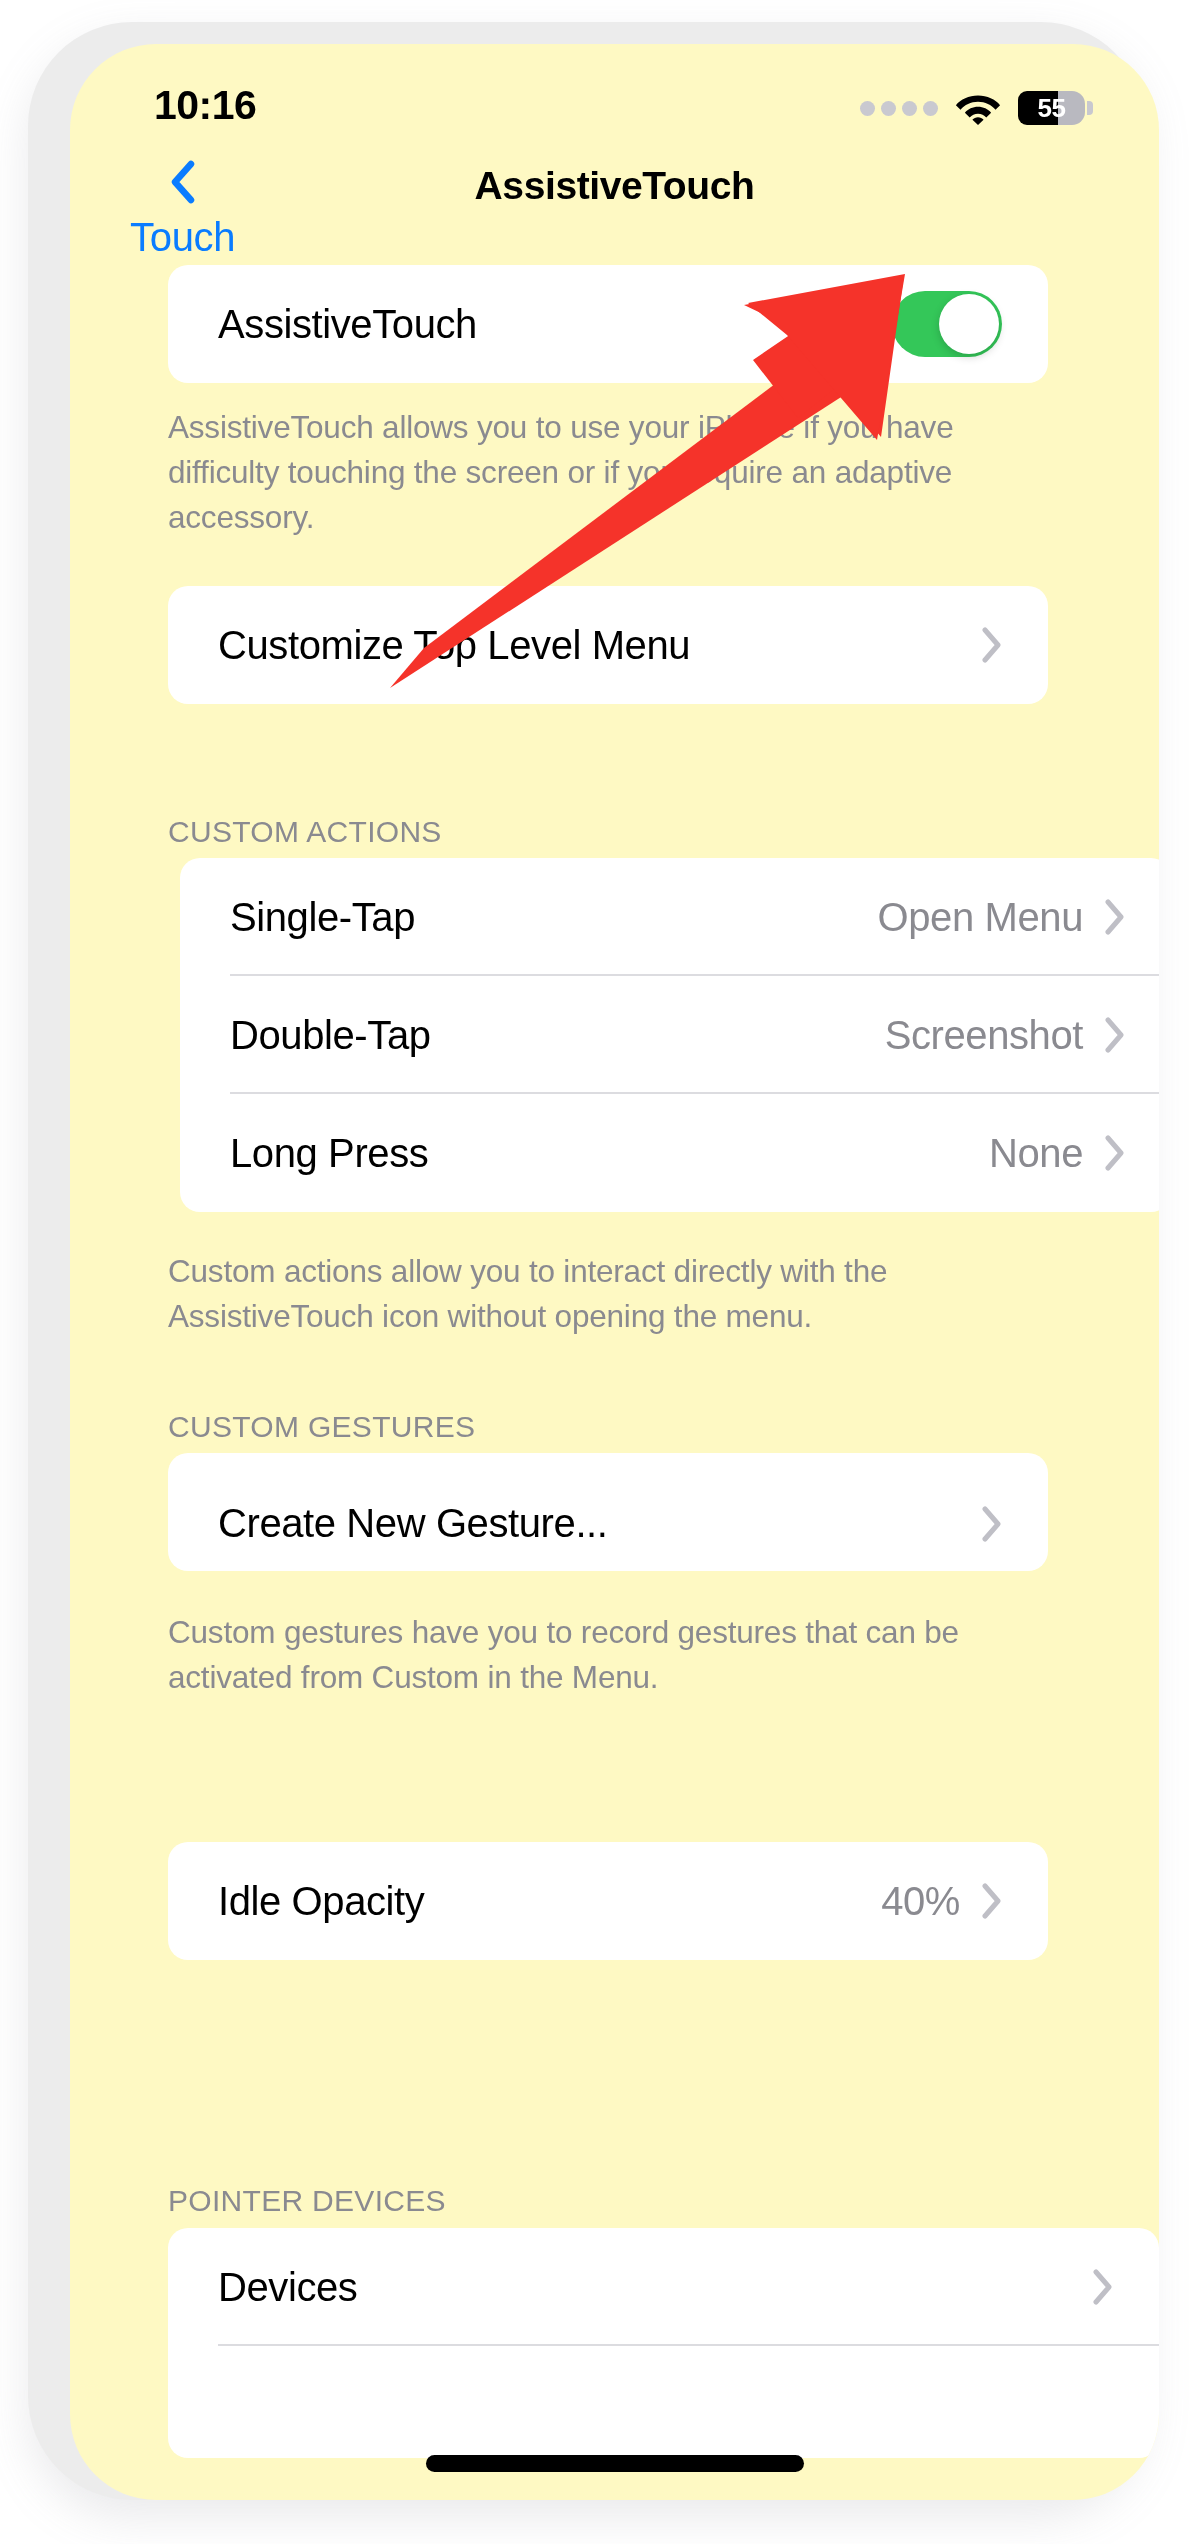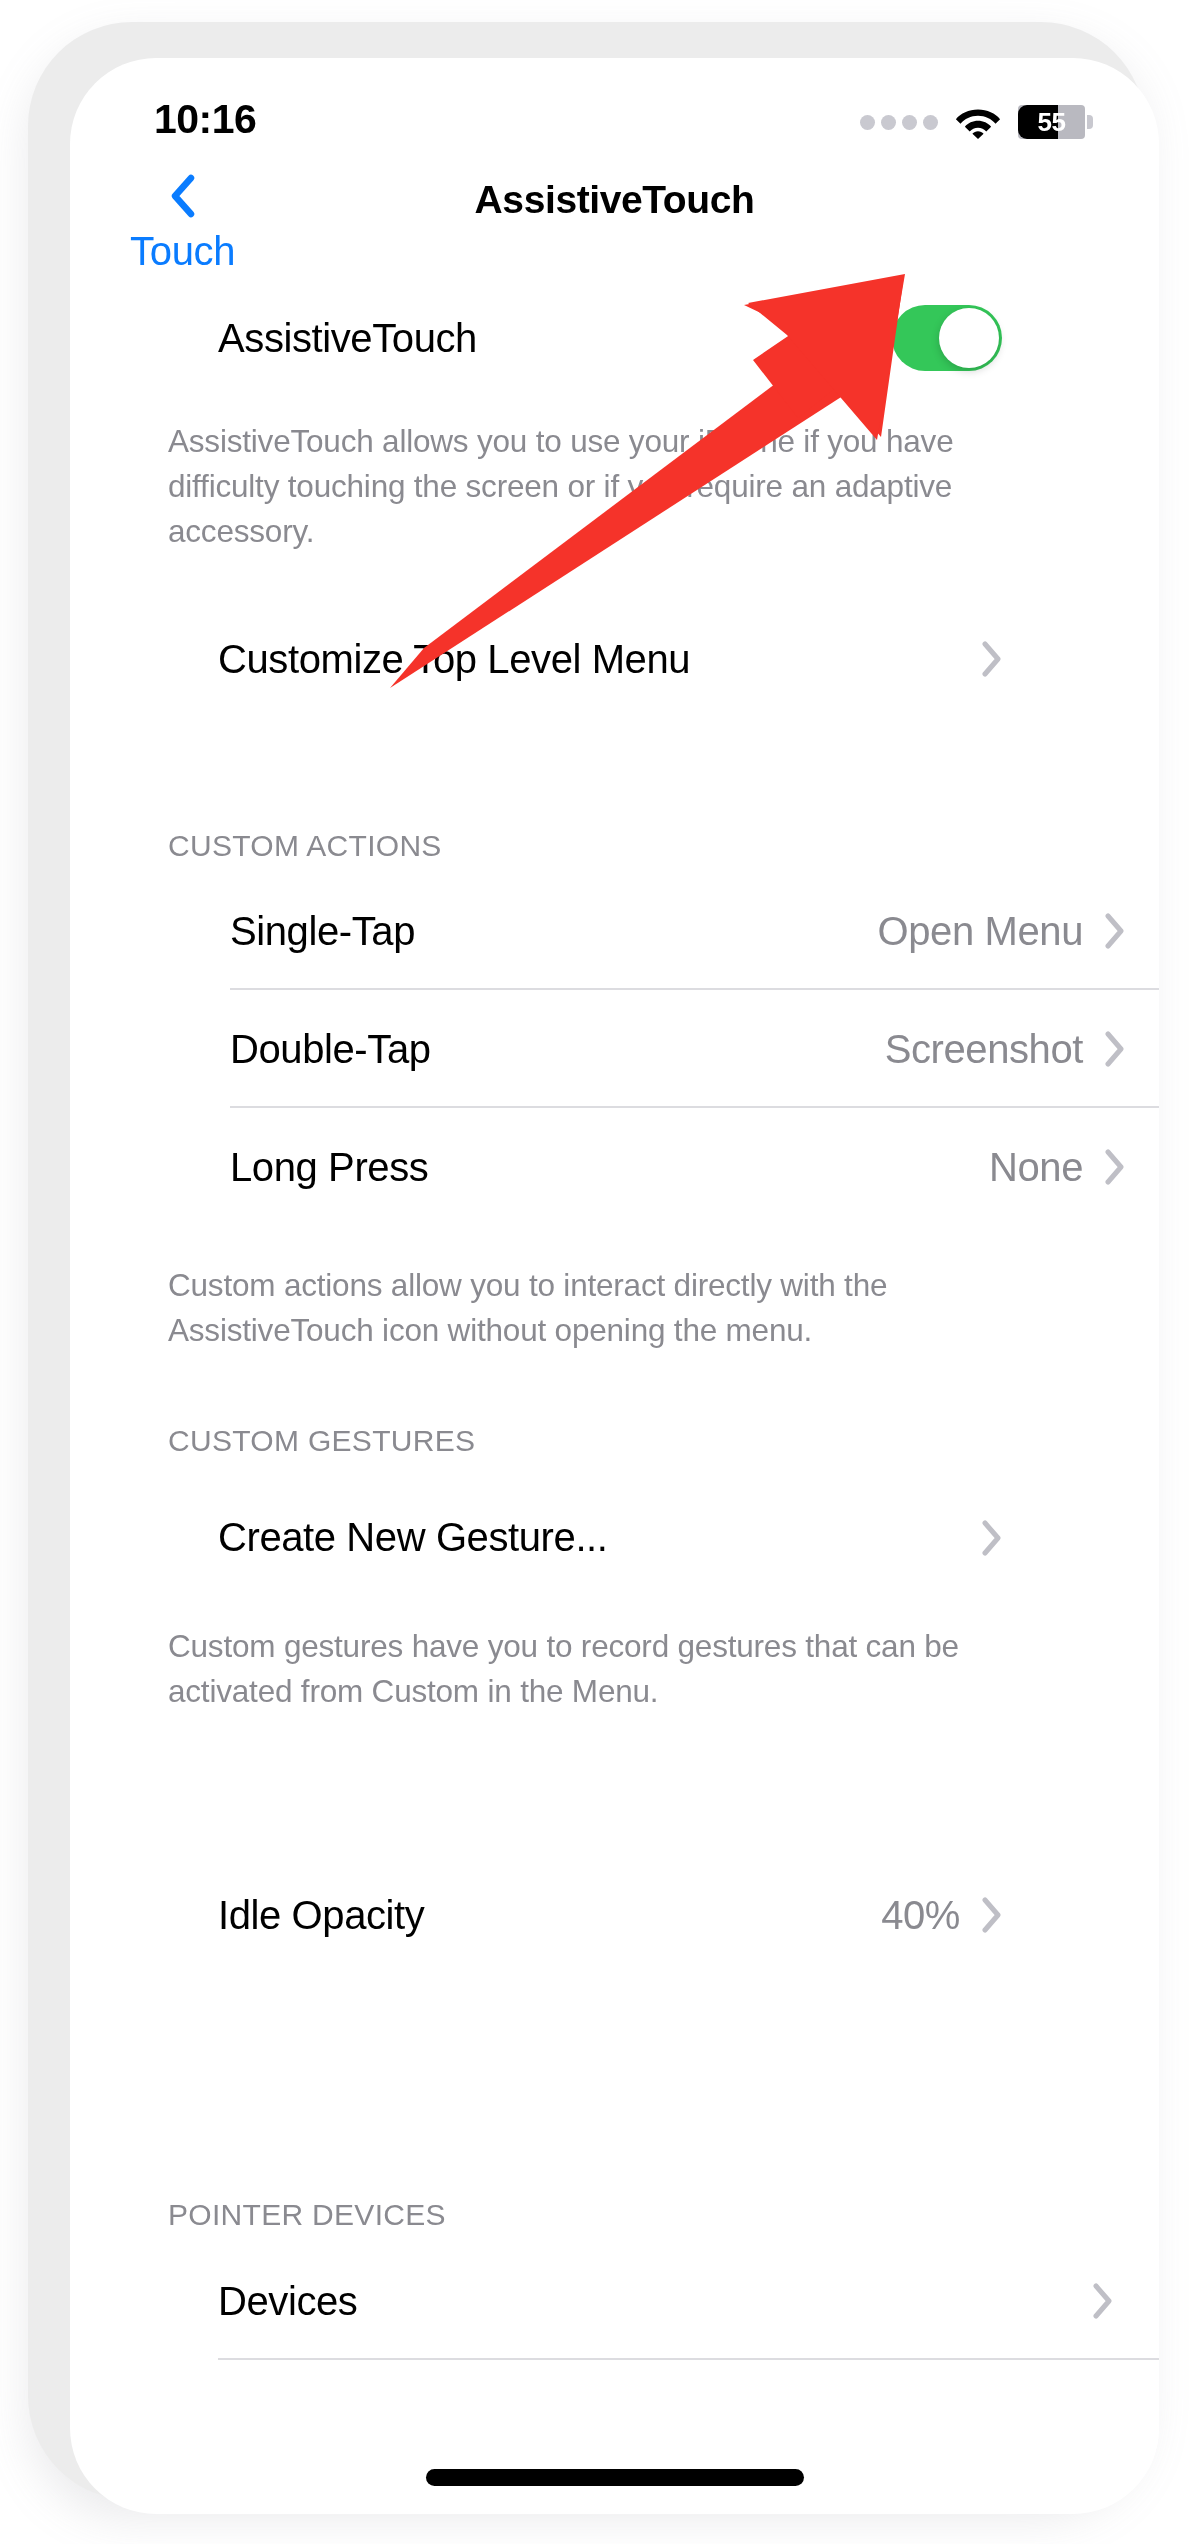--- a/index.html
+++ b/index.html
@@ -21,24 +21,24 @@
     width: 1117px;
     height: 2478px;
     background: #ececec;
     border-radius: 104px;
     box-shadow: 0 18px 46px rgba(140,140,150,0.18);
   }
 
   #device-screen {
     position: absolute;
     left: 42px;
-    top: 36px;
+    top: 22px;
     width: 1089px;
     height: 2456px;
-    background: #ffffff;
+    background: #fef9c3;
     border-radius: 86px;
     overflow: hidden;
   }
 
   
   #status-bar {
     position: absolute;
     left: 0; top: 0;
     width: 100%;
     height: 108px;
@@ -65,21 +65,21 @@
   .sig-dots i {
     display: block;
     width: 15px; height: 15px;
     border-radius: 50%;
     background: #c9c9d0;
   }
   .wifi-icon { width: 46px; height: 34px; display:block; }
   .battery {
     position: relative;
     width: 67px; height: 34px;
-    border-radius: 4px;
+    border-radius: 13px;
     background: #b9b9c0;
     display: flex; align-items: center;
   }
   .battery::after {
     content: "";
     position: absolute;
     right: -8px; top: 10px;
     width: 6px; height: 14px;
     border-radius: 0 4px 4px 0;
     background: #c8c8cf;

